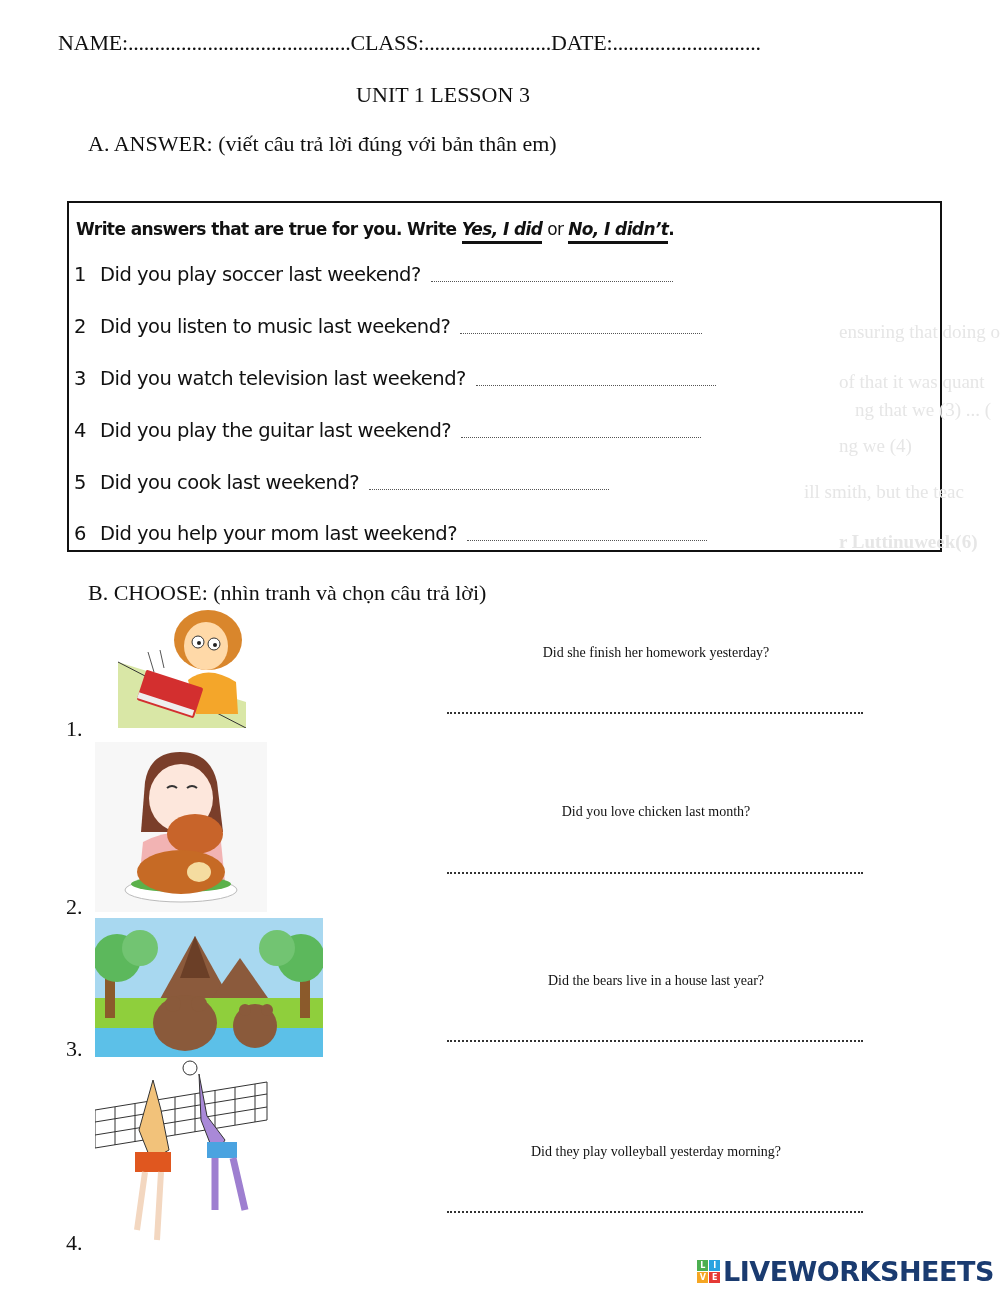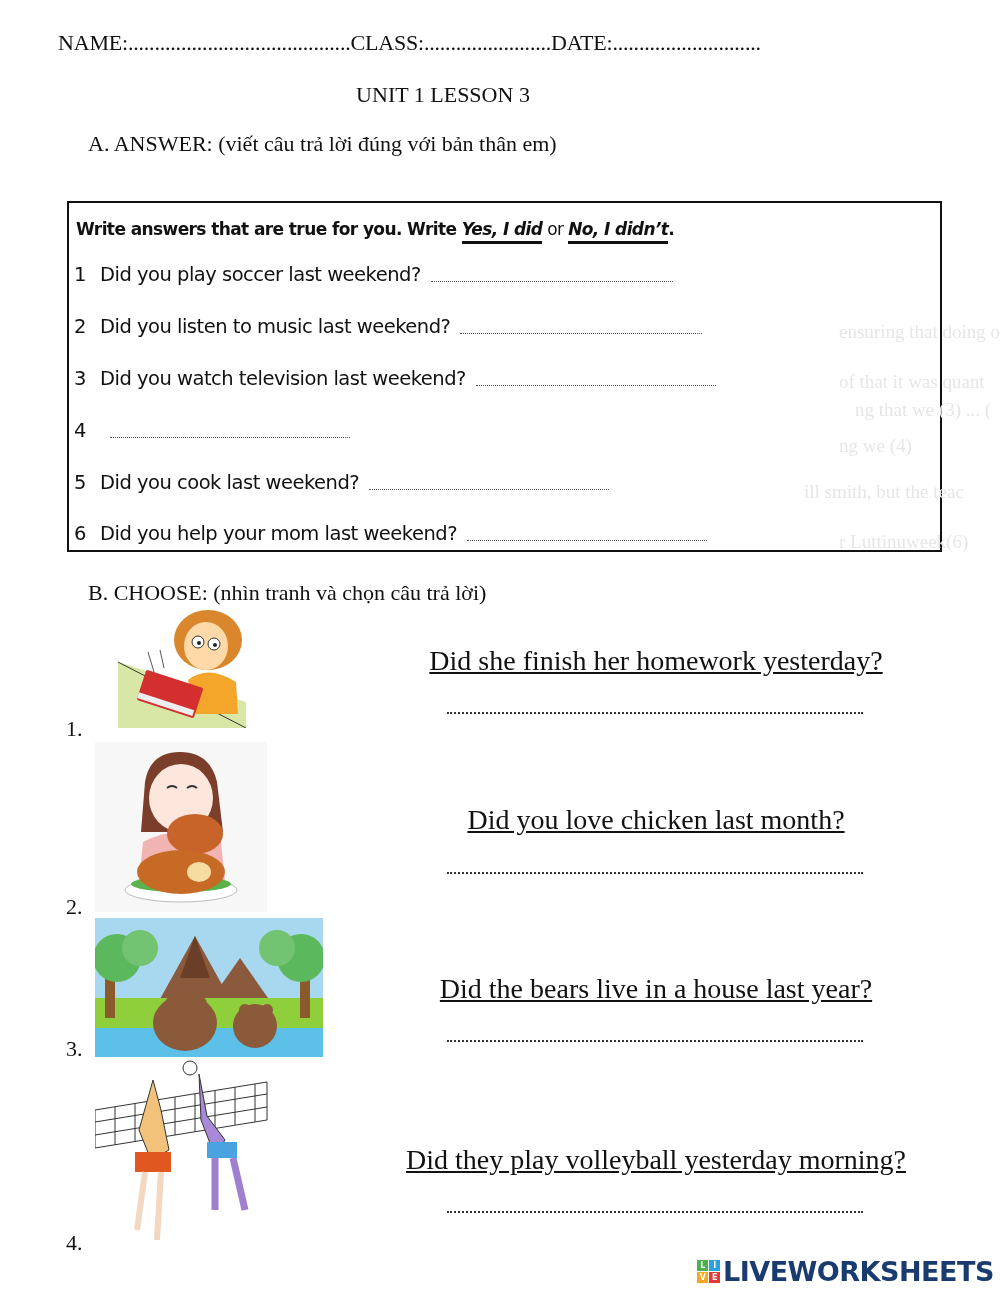--- a/index.html
+++ b/index.html
@@ -39,21 +39,21 @@
     .q-num { display: inline-block; width: 26px; }
     .q-blank {
       display: inline-block; height: 1px; margin-left: 10px; margin-bottom: 4px;
       border-bottom: 1px dotted #555;
     }
 
     .section-b { left: 88px; top: 580px; font-size: 22px; }
 
     .item-num { font-size: 22px; left: 66px; }
     .pic { overflow: hidden; }
-    .question { font-size: 28px; text-align: center; width: 520px; left: 396px; text-decoration: underline; }
+    .question { font-size: 14px; text-align: center; width: 520px; left: 396px; }
     .answer-line {
       left: 447px; width: 416px; height: 2px;
       border-bottom: 2px dotted #333;
     }
 
     .logo {
       left: 697px; top: 1256px; display: flex; align-items: center;
       font-family: "DejaVu Sans", sans-serif; font-weight: bold; font-size: 27px;
       color: #1a3b70; letter-spacing: -0.5px;
     }
@@ -74,21 +74,21 @@
 
 <div class="abs section-a">A. ANSWER: (viết câu trả lời đúng với bản thân em)</div>
 
 <div class="abs box">
 
   <div class="ghost" style="left:770px;top:118px;">ensuring that doing of</div>
   <div class="ghost" style="left:770px;top:168px;">of that it was quant</div>
   <div class="ghost" style="left:786px;top:196px;">ng that we (3) ... (</div>
   <div class="ghost" style="left:770px;top:232px;">ng we (4)</div>
   <div class="ghost" style="left:735px;top:278px;">ill smith, but the teac</div>
-  <div class="ghost" style="left:770px;top:328px;">r Luttinuweek(6)</div>
+  <div class="ghost" style="left:770px;top:328px;font-weight:bold;">r Luttinuweek(6)</div>
 
   <div class="box-instr">
     <span>Write answers that are true for you. Write </span><span class="u">Yes, I did</span><span style="font-weight:normal"> or </span><span class="u">No, I didn’t</span><span>.</span>
   </div>
 
   <div class="q-row" style="top:60px;">
     <span class="q-num">1</span>
     <span>Did you play soccer last weekend?</span>
     <span class="q-blank" style="width:242px;"></span>
   </div>
@@ -97,20 +97,21 @@
     <span>Did you listen to music last weekend?</span>
     <span class="q-blank" style="width:242px;"></span>
   </div>
   <div class="q-row" style="top:164px;">
     <span class="q-num">3</span>
     <span>Did you watch television last weekend?</span>
     <span class="q-blank" style="width:240px;"></span>
   </div>
   <div class="q-row" style="top:216px;">
     <span class="q-num">4</span>
+    <span>Did you play the guitar last weekend?</span>
     <span class="q-blank" style="width:240px;"></span>
   </div>
   <div class="q-row" style="top:268px;">
     <span class="q-num">5</span>
     <span>Did you cook last weekend?</span>
     <span class="q-blank" style="width:240px;"></span>
   </div>
   <div class="q-row" style="top:319px;">
     <span class="q-num">6</span>
     <span>Did you help your mom last weekend?</span>

